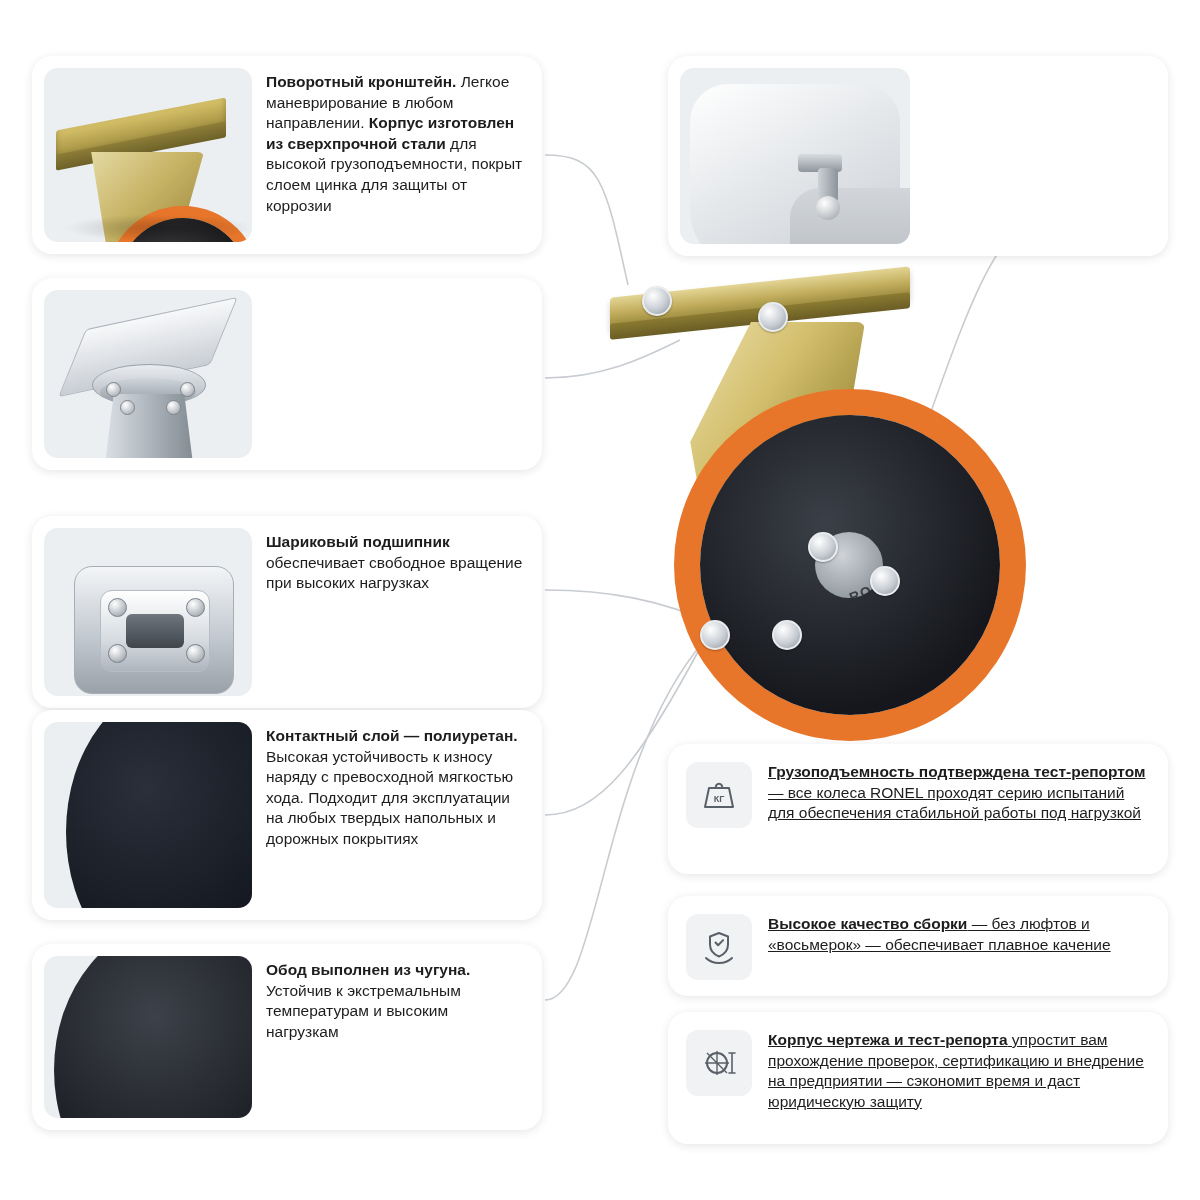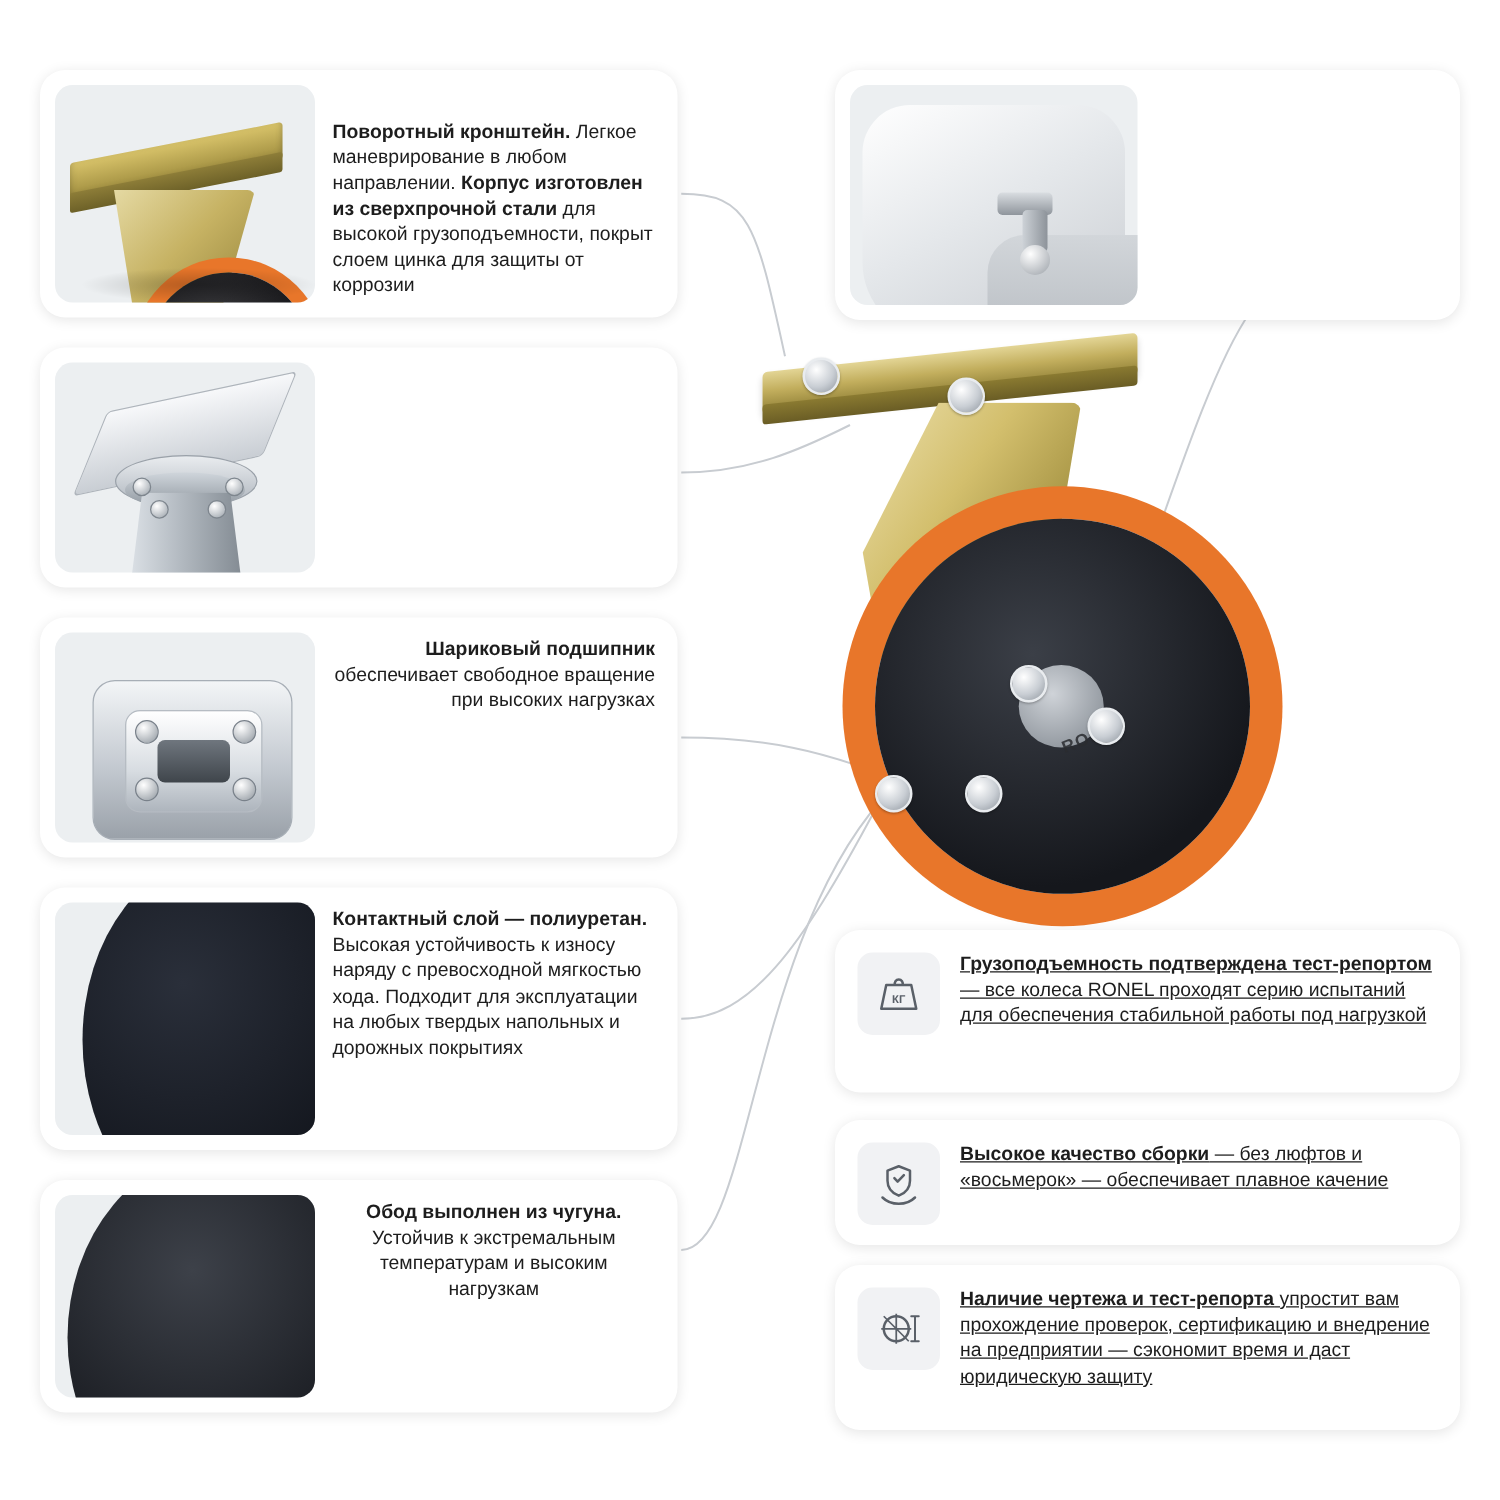--- a/index.html
+++ b/index.html
@@ -305,21 +305,21 @@
     <g fill="none" stroke="#c8ccd1" stroke-width="1.6">
       <path d="M545 155 C 600 155, 605 180, 628 285"></path>
       <path d="M545 378 C 600 378, 640 360, 680 340"></path>
       <path d="M545 590 C 610 590, 660 600, 718 625"></path>
       <path d="M545 815 C 600 815, 640 760, 700 648"></path>
       <path d="M545 1000 C 600 1000, 600 760, 705 640"></path>
       <path d="M1000 250 C 965 300, 930 420, 880 555"></path>
     </g>
   </svg>
 
-  <div class="card left" style="left:32px; top:56px; width:510px; height:198px;align-items:flex-end;">
+  <div class="card left" style="left:32px; top:56px; width:510px; height:198px;">
     <div class="thumb thumb-swivel" style="width:208px; height:174px;">
       <div class="ph">
         <div class="sw-plate"></div>
         <div class="sw-plate2"></div>
         <div class="sw-body"></div>
         <div class="sw-wheel"></div>
         <div class="sw-shadow"></div>
       </div>
     </div>
     <div class="body"><b>Поворотный кронштейн.</b> Легкое маневрирование в любом направлении. <b>Корпус изготовлен из сверхпрочной стали</b> для высокой грузоподъемности, покрыт слоем цинка для защиты от коррозии</div>
@@ -333,21 +333,21 @@
         <div class="bb-ring2"></div>
         <div class="bb-stem"></div>
         <div class="bb-ball" style="left:62px; top:92px;"></div>
         <div class="bb-ball" style="left:136px; top:92px;"></div>
         <div class="bb-ball" style="left:76px; top:110px;"></div>
         <div class="bb-ball" style="left:122px; top:110px;"></div>
       </div>
     </div>
   </div>
 
-  <div class="card left" style="left:32px; top:494px; width:510px; height:192px;text-align:right;">
+  <div class="card left" style="left:32px; top:516px; width:510px; height:192px;">
     <div class="thumb thumb-ball" style="width:208px; height:168px;">
       <div class="ph">
         <div class="ball-outer"></div>
         <div class="ball-inner"></div>
         <div class="ball-core"></div>
         <div class="ball-b" style="left:64px; top:70px;"></div>
         <div class="ball-b" style="left:142px; top:70px;"></div>
         <div class="ball-b" style="left:64px; top:116px;"></div>
         <div class="ball-b" style="left:142px; top:116px;"></div>
       </div>
@@ -358,21 +358,21 @@
   <div class="card left" style="left:32px; top:710px; width:510px; height:210px;">
     <div class="thumb thumb-pu" style="width:208px; height:186px;">
       <div class="ph" style="overflow:hidden;">
         <div class="pu-tread"></div>
         <div class="pu-core"></div>
       </div>
     </div>
     <div class="body"><b>Контактный слой — полиуретан.</b> Высокая устойчивость к износу наряду с превосходной мягкостью хода. Подходит для эксплуатации на любых твердых напольных и дорожных покрытиях</div>
   </div>
 
-  <div class="card left" style="left:32px; top:944px; width:510px; height:186px;text-align:center;">
+  <div class="card left" style="left:32px; top:944px; width:510px; height:186px;">
     <div class="thumb thumb-cast" style="width:208px; height:162px;">
       <div class="ph" style="overflow:hidden;">
         <div class="ci-ring"></div>
         <div class="ci-core"></div>
       </div>
     </div>
     <div class="body"><b>Обод выполнен из чугуна.</b> Устойчив к экстремальным температурам и высоким нагрузкам</div>
   </div>
 
   <div class="card right" style="left:668px; top:56px; width:500px; height:200px;">
@@ -410,21 +410,21 @@
   </div>
 
   <div class="card right icon-card" style="left:668px; top:1012px; width:500px; height:132px;">
     <div class="iconbox">
       <svg class="glyph" viewBox="0 0 40 40">
         <circle cx="18" cy="20" r="10" fill="none" stroke="#5a6068" stroke-width="2"></circle>
         <path d="M8 10 l20 20 M18 8 v24 M6 20 h24" stroke="#5a6068" stroke-width="1.4"></path>
         <path d="M33 10 v20 M30 10 h6 M30 30 h6" stroke="#5a6068" stroke-width="1.6" stroke-linecap="round"></path>
       </svg>
     </div>
-    <div class="body"><b>Наличие чертежа и тест-репорта</b> упростит вам прохождение проверок, сертификацию и внедрение на предприятии — сэкономит время и даст юридическую защиту</div>
+    <div class="body"><b>Корпус чертежа и тест-репорта</b> упростит вам прохождение проверок, сертификацию и внедрение на предприятии — сэкономит время и даст юридическую защиту</div>
   </div>
 
   <div class="hero">
     <div class="hero-plate"></div>
     <div class="hero-plate-edge"></div>
     <div class="hero-fork"></div>
     <div class="hero-wheel"></div>
     <div class="hero-hub"></div>
     <div class="brand-text" style="left:268px; top:330px; transform:rotate(-22deg);">RONEL</div>
     <div class="bolt" style="left:62px; top:36px;"></div>

